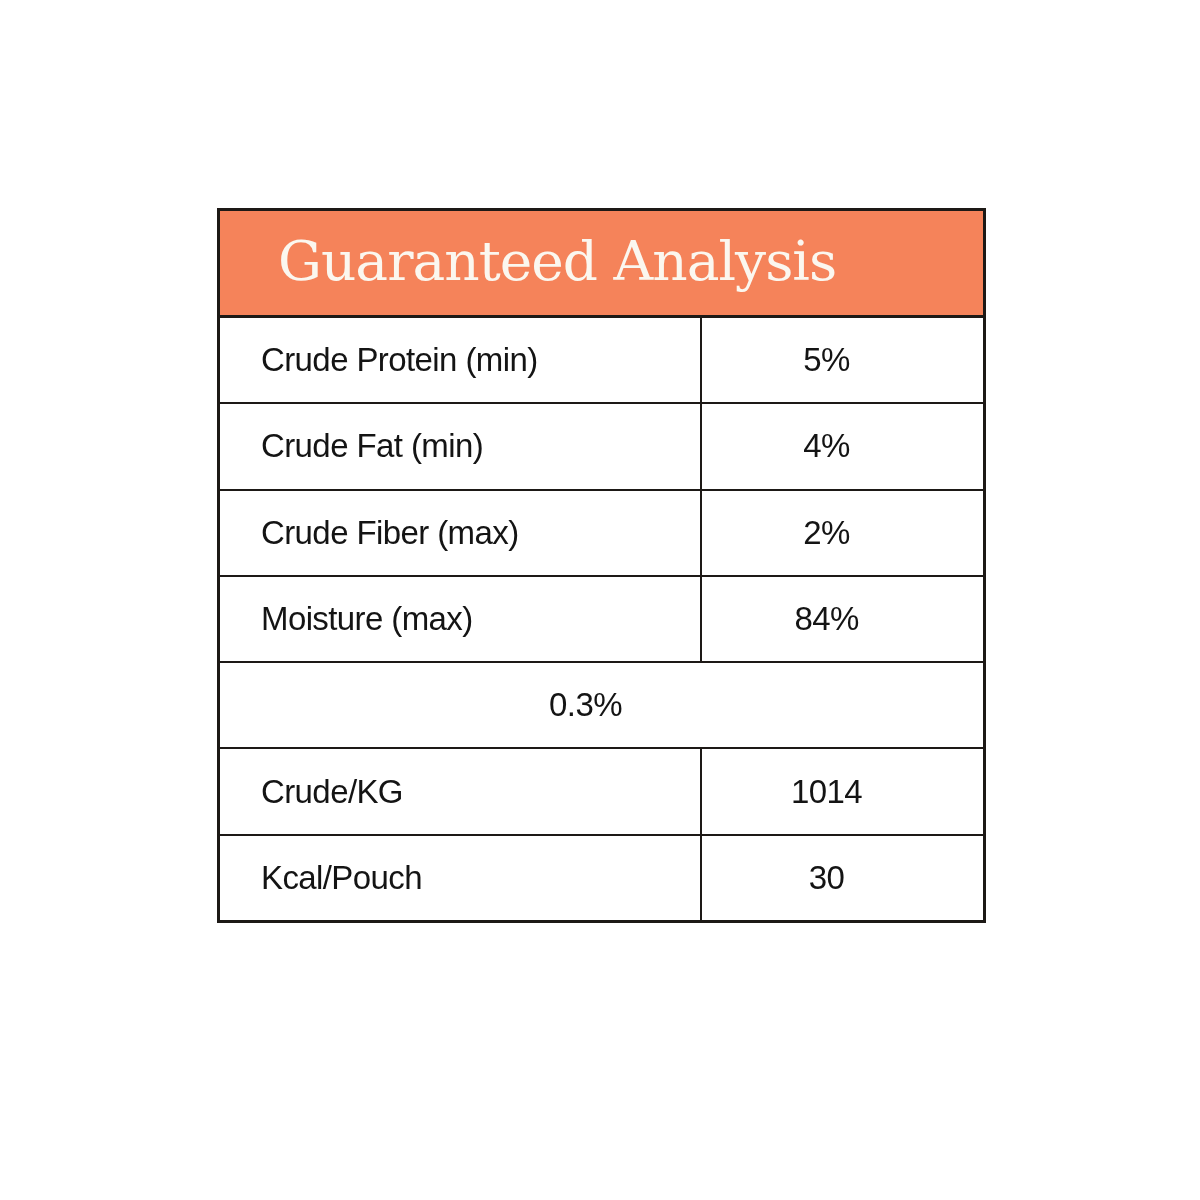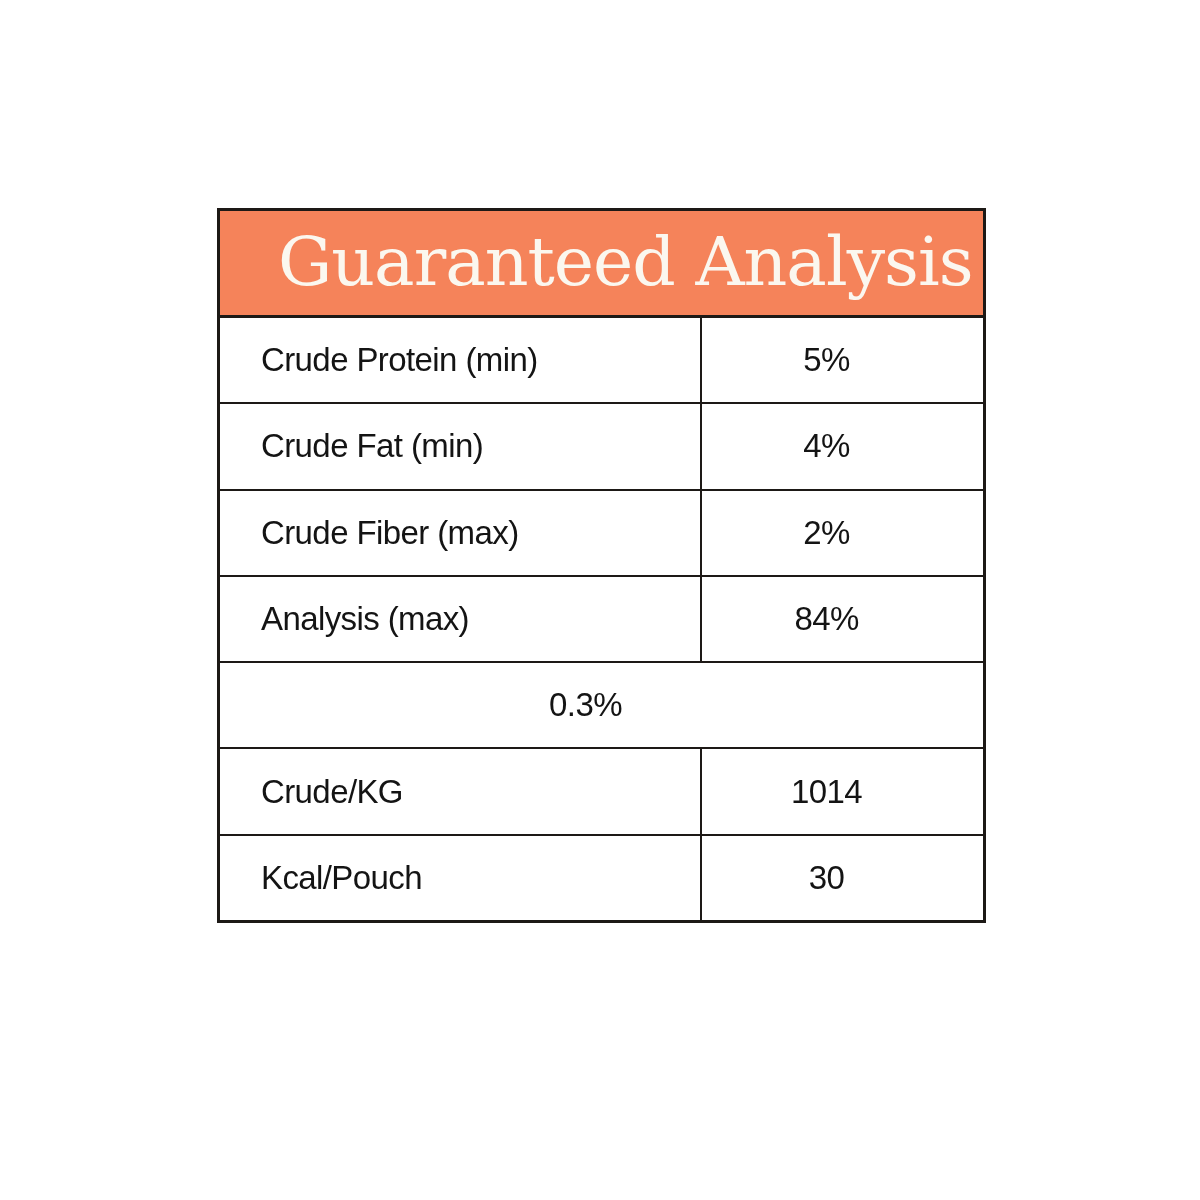--- a/index.html
+++ b/index.html
@@ -34,21 +34,21 @@
     flex: 0 0 107px;
     background: var(--orange);
     border-bottom: 3px solid var(--border);
     display: flex;
     align-items: center;
     padding-left: 58px;
     padding-bottom: 4px;
   }
   .ga-header-title {
     font-family: "DejaVu Serif", "Liberation Serif", serif;
-    font-size: 68px;
+    font-size: 55px;
     font-weight: 400;
     letter-spacing: -1px;
     color: var(--header-text);
     white-space: nowrap;
   }
   .ga-rows {
     flex: 1;
     display: flex;
     flex-direction: column;
   }
@@ -105,21 +105,21 @@
         <div class="cell-label">Crude Fat (min)</div>
         <div class="cell-value">4%</div>
       </div>
 
       <div class="ga-row">
         <div class="cell-label">Crude Fiber (max)</div>
         <div class="cell-value">2%</div>
       </div>
 
       <div class="ga-row">
-        <div class="cell-label">Analysis (max)</div>
+        <div class="cell-label">Moisture (max)</div>
         <div class="cell-value">84%</div>
       </div>
 
 
       <div class="ga-row">
         <div class="cell-value">0.3%</div>
       </div>
 
       <div class="ga-row">
         <div class="cell-label">Crude/KG</div>

